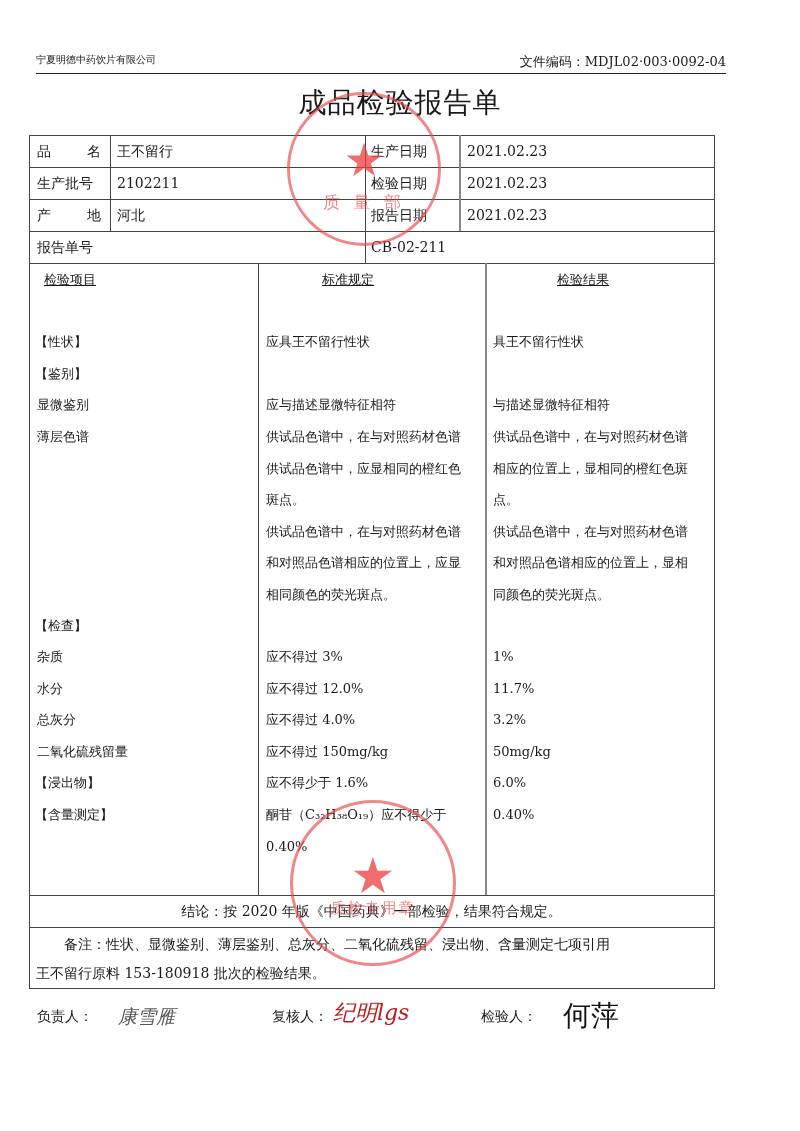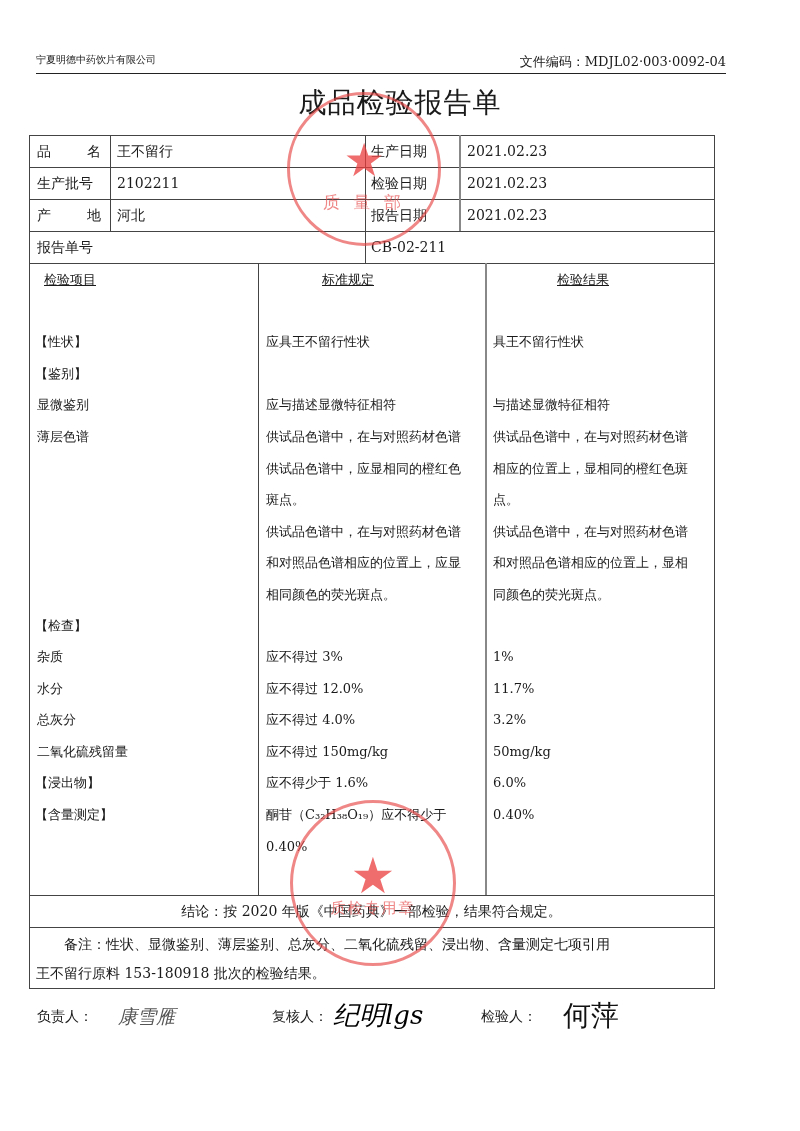--- a/index.html
+++ b/index.html
@@ -153,21 +153,21 @@
 
 <div class="remarks">
   <div class="indent">备注：性状、显微鉴别、薄层鉴别、总灰分、二氧化硫残留、浸出物、含量测定七项引用</div>
   <div>王不留行原料 153-180918 批次的检验结果。</div>
 </div>
 
 <div class="sig-label" style="left:37px;">负责人：</div>
 <div class="sig" style="left:118px; top:1004px; font-size:19px; font-style:italic; color:#555;">康雪雁</div>
 
 <div class="sig-label" style="left:272px;">复核人：</div>
-<div class="sig" style="left:333px; top:998px; font-size:26px; font-style:italic; color:#000000;">纪明lgs</div>
+<div class="sig" style="left:333px; top:998px; font-size:22px; font-style:italic; color:#b91c1c;">纪明lgs</div>
 
 <div class="sig-label" style="left:481px;">检验人：</div>
 <div class="sig" style="left:563px; top:997px; font-size:28px; color:#111;">何萍</div>
 
 <div class="stamp" style="left:287px; top:92px; width:148px; height:148px;">
   <div class="star" style="left:0; top:42px; width:100%; font-size:46px; line-height:46px;">★</div>
   <div class="ring-text" style="top:96px; font-size:17px; letter-spacing:4px;">质 量 部</div>
 </div>
 
 <div class="stamp" style="left:290px; top:800px; width:160px; height:160px;">

